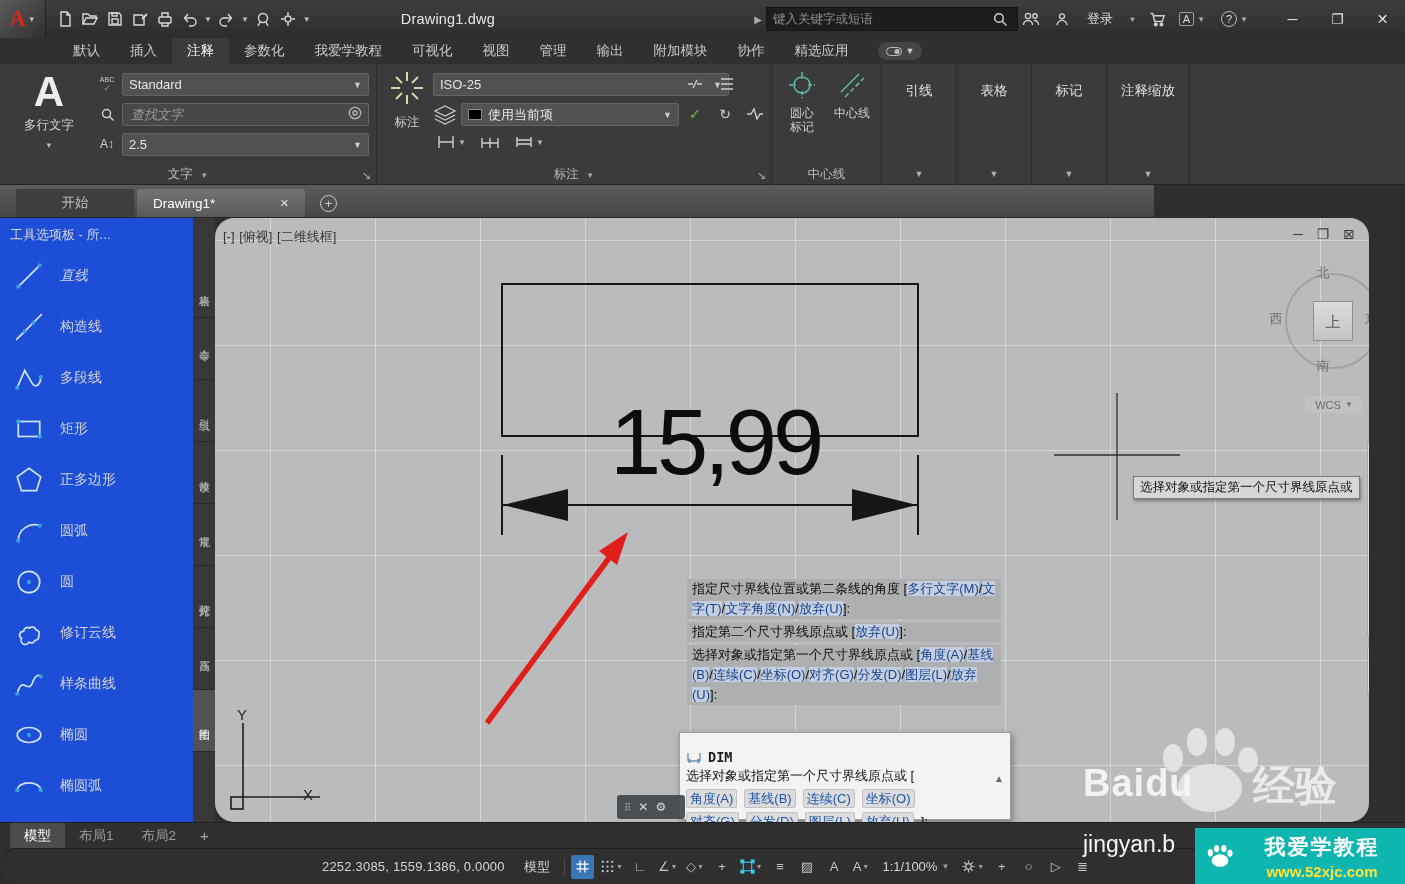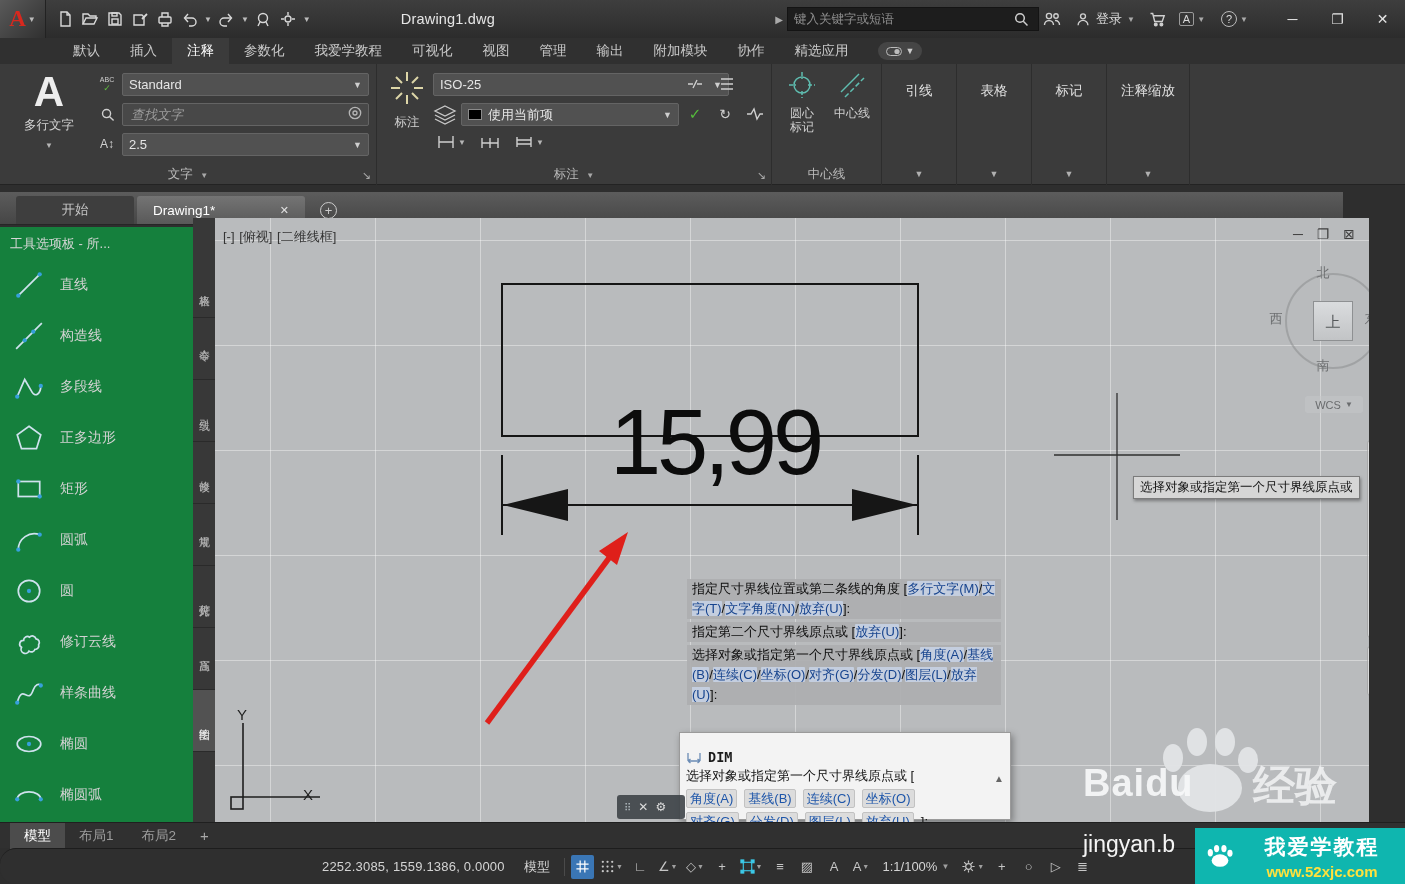--- a/index.html
+++ b/index.html
@@ -20,21 +20,21 @@
   .qcaret{color:#bbb;font-size:8px;margin:0 2px;}
   .tb-title{color:#e6e6e6;font-size:14.5px;margin-left:88px;letter-spacing:.2px;}
   .tb-right{position:absolute;right:0;top:0;height:38px;display:flex;align-items:center;}
   .tb-exp{color:#aaa;font-size:10px;margin-right:4px;}
   .searchwrap{display:flex;align-items:center;background:#1d1d1d;border:1px solid #141414;
     height:24px;width:252px;padding:0 4px;}
   .search{flex:1;background:transparent;border:none;outline:none;color:#a9a9a9;
     font-size:12.5px;font-family:inherit;}
   .search::placeholder{color:#8f8f8f;}
   .tbicon{width:26px;height:26px;display:flex;align-items:center;justify-content:center;color:#cfcfcf;}
-  .signin{display:flex;align-items:center;gap:5px;color:#dcdcdc;font-size:13px;margin:0 10px;}
+  .signin{display:flex;align-items:center;gap:17px;color:#dcdcdc;font-size:13px;margin:0 10px;font-family:Liberation Mono, monospace;}
   .signin .caret,.exch .caret,.help .caret{color:#aaa;font-size:8px;}
   .exch,.help{display:flex;align-items:center;gap:3px;margin:0 8px;color:#cfcfcf;}
   .exchA{border:1px solid #9a9a9a;border-radius:2px;font-size:11px;padding:0 3px;color:#d8d8d8;}
   .helpQ{width:16px;height:16px;border:1.4px solid #bbb;border-radius:50%;font-size:11px;
     display:flex;align-items:center;justify-content:center;color:#ddd;}
   .winctl{display:flex;margin-left:14px;}
   .winctl span{width:45px;height:38px;display:flex;align-items:center;justify-content:center;
     color:#e4e4e4;font-size:14px;}
 
   
@@ -85,50 +85,50 @@
   .rdim-r2{position:absolute;left:306px;top:38px;display:flex;gap:6px;}
   .rico{width:24px;height:24px;display:flex;align-items:center;justify-content:center;color:#cfcfcf;}
   .rico .g{font-size:14px;}
   .chk-g{color:#55bd3c;font-size:15px;font-weight:bold;}
   .cbtn{position:absolute;top:6px;width:48px;text-align:center;color:#d0d0d0;font-size:12px;line-height:14px;}
   .cbtn .cm-label{width:30px;margin:3px auto 0;}
   .pc-label{position:absolute;left:0;right:0;top:18px;text-align:center;color:#e0e0e0;font-size:13.5px;}
   .pc-caret{position:absolute;left:0;right:0;bottom:6px;text-align:center;color:#b0b0b0;font-size:9px;}
 
   
-  .filetabs{position:absolute;left:0;top:192px;width:1343px;height:33px;
+  .filetabs{position:absolute;left:0;top:185px;width:1154px;height:33px;
     background:linear-gradient(#5c5c5c,#464646);display:flex;align-items:flex-end;
     padding-left:16px;border-bottom:1px solid #262626;}
   .ftab{height:28px;display:flex;align-items:center;padding:0 16px;font-size:13.5px;
     margin-right:3px;border-radius:3px 3px 0 0;}
   .ftab.start{background:#3e3e3e;color:#c4c4c4;width:118px;justify-content:center;}
   .ftab.active{background:linear-gradient(#747474,#595959);color:#fff;width:168px;
     justify-content:space-between;}
   .ftab .x{margin-left:14px;color:#e2e2e2;font-size:11px;}
   .fplus{width:17px;height:17px;border:1.5px solid #cccccc;border-radius:50%;color:#cccccc;
     display:flex;align-items:center;justify-content:center;font-size:13px;margin:0 0 5px 12px;line-height:1;}
 
   
   .main{position:absolute;left:0;top:218px;width:1405px;height:604px;display:flex;}
-  .palette{width:193px;height:604px;background:#15803d;margin-top:9px;}
+  .palette{width:193px;height:604px;background:#1d4ed8;}
   .ptitle{padding:8px 10px 6px;color:#d6d6d6;font-size:13px;}
   .ptool{height:51px;display:flex;align-items:center;padding-left:12px;gap:14px;}
   .ticon{width:34px;height:34px;display:flex;align-items:center;justify-content:center;}
   .tlabel{color:#d2d2d2;font-size:14px;}
   .sidetabs{width:22px;height:604px;background:#383838;padding-top:38px;}
   .stab{writing-mode:vertical-rl;text-orientation:upright;width:22px;height:62px;
     display:flex;align-items:center;justify-content:center;font-size:11px;color:#b4b4b4;
     border-bottom:1px solid #2a2a2a;letter-spacing:1px;}
   .stab.active{background:#525252;color:#ededed;}
 
   
   .canvas{position:relative;width:1154px;height:604px;background:#b9bbbd;overflow:hidden;
     background-image:linear-gradient(to right,rgba(255,255,255,.38) 1px,transparent 1px),
                      linear-gradient(to bottom,rgba(255,255,255,.38) 1px,transparent 1px);
-    background-size:105px 105px;background-position:55px 22px;}
+    background-size:105px 105px;background-position:55px 22px;border-radius:19px;}
   .vplabel{position:absolute;left:8px;top:10px;color:#343434;font-size:13px;z-index:3;}
   .vplabel span{margin-right:1px;}
   .vpbtns{position:absolute;right:14px;top:8px;color:#3e3e3e;font-size:14px;z-index:3;}
   .vpbtns span{margin-left:10px;}
   .rectshape{position:absolute;left:286px;top:65px;width:418px;height:154px;
     border:2px solid #151515;z-index:1;}
   .overlay{position:abs;}
   svg.overlay{position:absolute;left:0;top:0;z-index:2;pointer-events:none;}
   .dimtext{position:absolute;left:368px;top:172px;width:264px;text-align:center;
     font-size:92px;letter-spacing:-4px;color:#0c0c0c;z-index:2;font-family:"Liberation Sans",sans-serif;}
@@ -545,21 +545,21 @@
       <div class="ptitle">工具选项板 - 所...</div>
       <div id="paletteTools">
           <div class="ptool">
             <div class="ticon" style="display: flex;">
               <svg width="30" height="30" viewBox="0 0 28 28">
                 <line x1="4" y1="24" x2="24" y2="4" stroke="#cfe2ee" stroke-width="1.6" fill="none"></line>
                 <circle cx="4" cy="24" r="2" fill="#37a0dc" stroke="none"></circle>
                 <circle cx="24" cy="4" r="2" fill="#37a0dc" stroke="none"></circle>
               </svg>
             </div>
-            <div class="tlabel" style="display: inline;">直线</div>
+            <div class="tlabel" style="display: inline; font-style: italic;">直线</div>
           </div>
           <div class="ptool">
             <div class="ticon" style="display: flex;">
               <svg width="30" height="30" viewBox="0 0 28 28">
                 <line x1="2" y1="26" x2="26" y2="2" stroke="#cfe2ee" stroke-width="1.6" fill="none"></line>
                 <circle cx="10" cy="18" r="2" fill="#37a0dc" stroke="none"></circle>
                 <circle cx="18" cy="10" r="2" fill="#37a0dc" stroke="none"></circle>
               </svg>
             </div>
             <div class="tlabel" style="display: inline;">构造线</div>
@@ -570,34 +570,34 @@
                 <path d="M3 23 L10 7 L17 19 C20 24 25 20 25 13" stroke="#cfe2ee" stroke-width="1.6" fill="none"></path>
                 <circle cx="3" cy="23" r="2" fill="#37a0dc" stroke="none"></circle>
                 <circle cx="25" cy="13" r="2" fill="#37a0dc" stroke="none"></circle>
               </svg>
             </div>
             <div class="tlabel" style="display: inline;">多段线</div>
           </div>
           <div class="ptool">
             <div class="ticon" style="display: flex;">
               <svg width="30" height="30" viewBox="0 0 28 28">
-                <path d="M14 3 L25 11 L21 24 L7 24 L3 11 Z" stroke="#cfe2ee" stroke-width="1.6" fill="none"></path>
-              </svg>
-            </div>
-            <div class="tlabel" style="display: inline;">正多边形</div>
-          </div>
-          <div class="ptool">
-            <div class="ticon" style="display: flex;">
-              <svg width="30" height="30" viewBox="0 0 28 28">
                 <rect x="4" y="7" width="20" height="14" stroke="#cfe2ee" stroke-width="1.6" fill="none"></rect>
                 <circle cx="4" cy="7" r="2" fill="#37a0dc" stroke="none"></circle>
                 <circle cx="24" cy="21" r="2" fill="#37a0dc" stroke="none"></circle>
               </svg>
             </div>
             <div class="tlabel" style="display: inline;">矩形</div>
+          </div>
+          <div class="ptool">
+            <div class="ticon" style="display: flex;">
+              <svg width="30" height="30" viewBox="0 0 28 28">
+                <path d="M14 3 L25 11 L21 24 L7 24 L3 11 Z" stroke="#cfe2ee" stroke-width="1.6" fill="none"></path>
+              </svg>
+            </div>
+            <div class="tlabel" style="display: inline;">正多边形</div>
           </div>
           <div class="ptool">
             <div class="ticon" style="display: flex;">
               <svg width="30" height="30" viewBox="0 0 28 28">
                 <path d="M4 23 A 15 15 0 0 1 24 9" stroke="#cfe2ee" stroke-width="1.6" fill="none"></path>
                 <circle cx="4" cy="23" r="2" fill="#37a0dc" stroke="none"></circle>
                 <circle cx="24" cy="9" r="2" fill="#37a0dc" stroke="none"></circle>
               </svg>
             </div>
             <div class="tlabel" style="display: inline;">圆弧</div>

